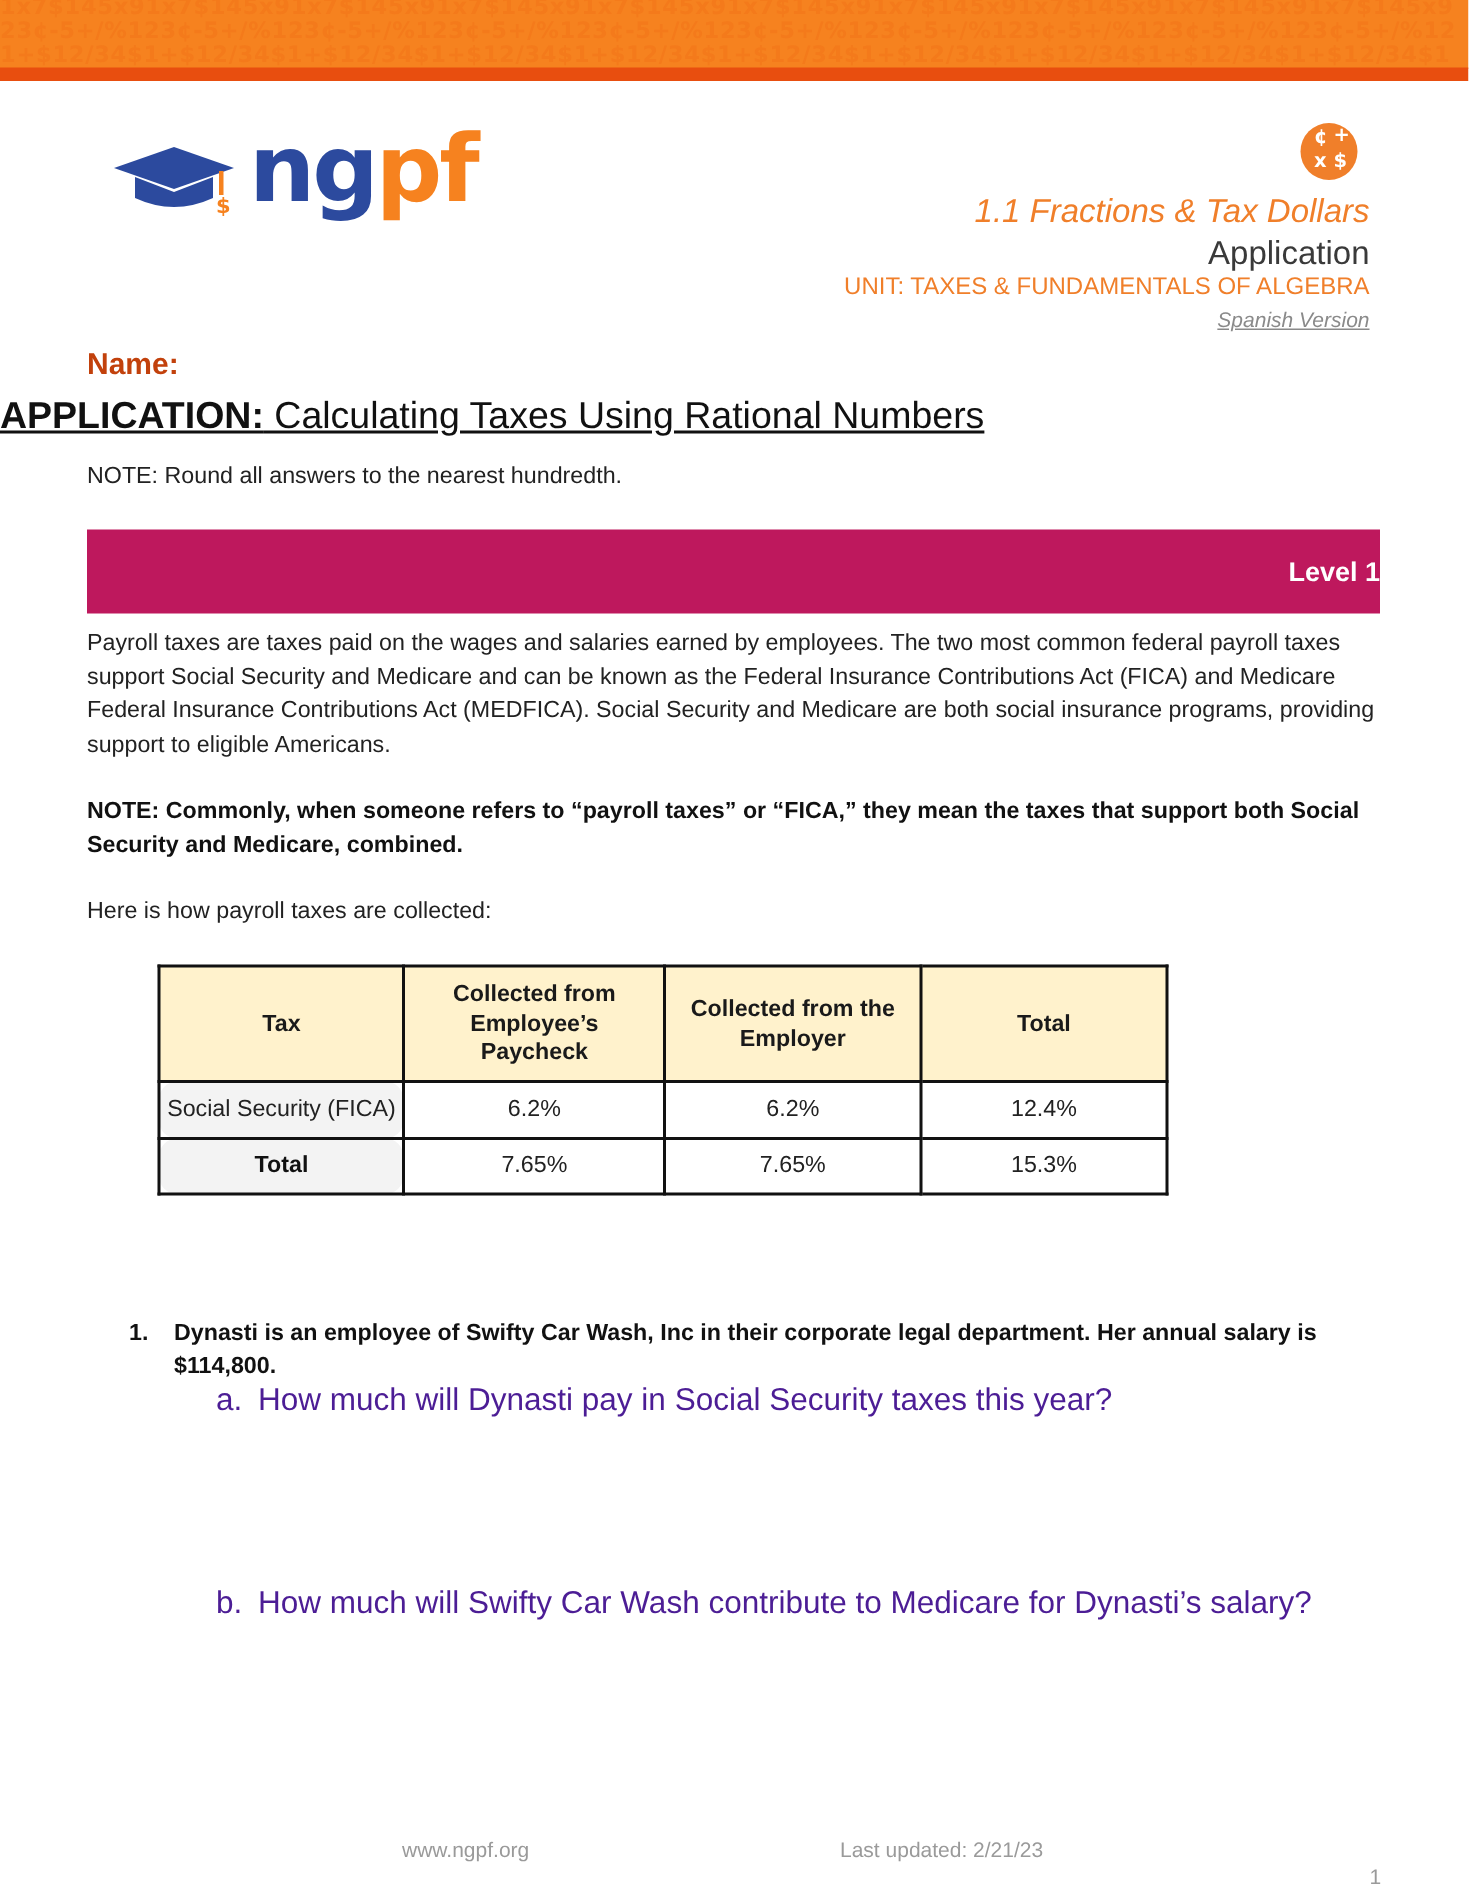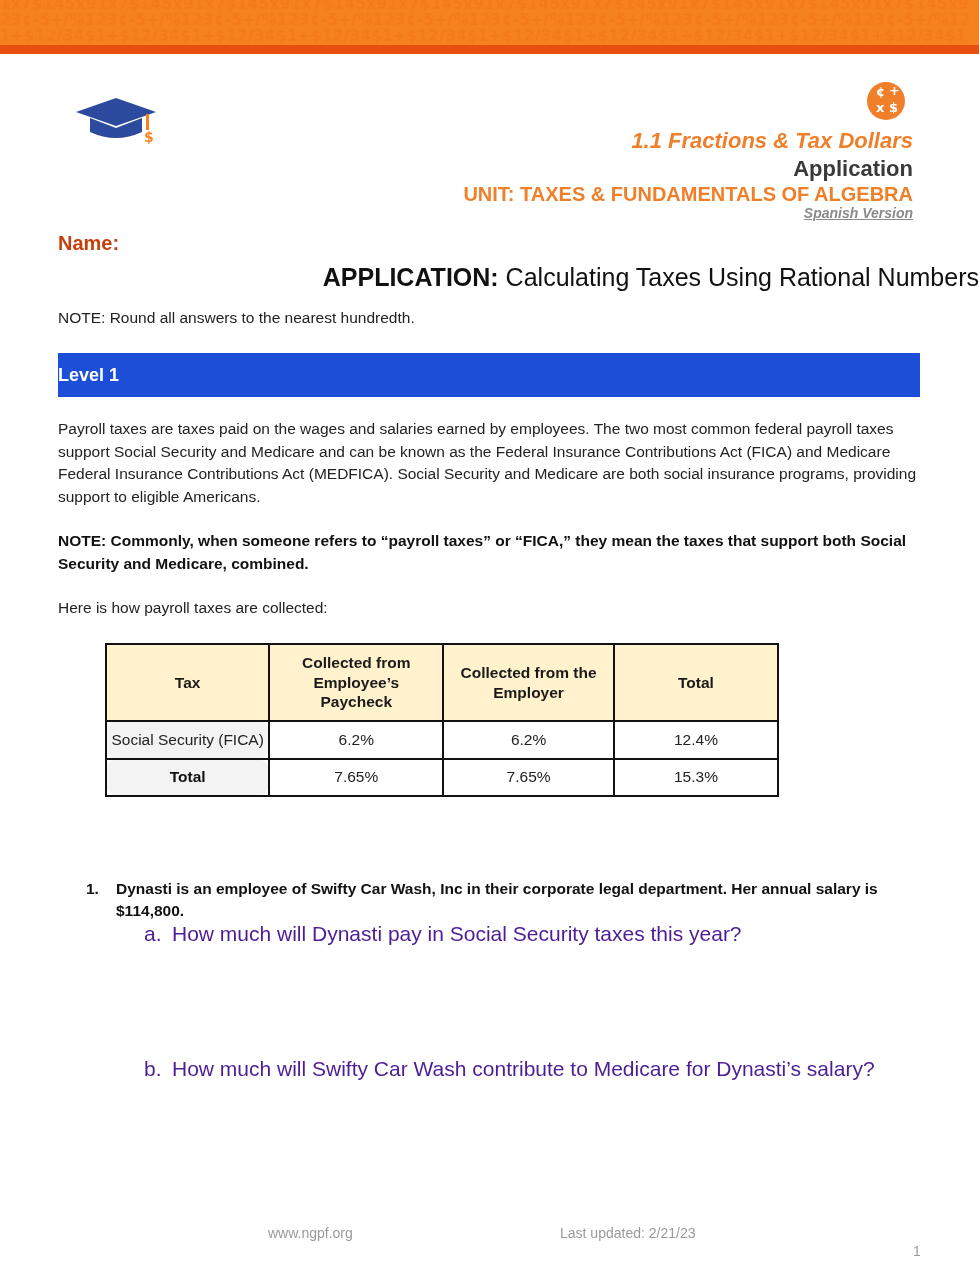--- a/index.html
+++ b/index.html
@@ -16,32 +16,32 @@
   .ngpf-word .ng { color: #2c4a9e; }
   .ngpf-word .pf { color: #f6821f; }
 
   .fa-logo { position: absolute; right: 70px; top: 82px; display: flex; align-items: center; }
   .fa-badge { width: 38px; height: 38px; border-radius: 50%; background: #f07f2a; color: #fff; position: relative; font-family: "DejaVu Sans", sans-serif; font-size: 13px; font-weight: bold; margin-right: 4px; }
   .fa-badge span { position: absolute; line-height: 1; }
   .fa-word { font-family: "DejaVu Sans", sans-serif; font-size: 28px; letter-spacing: -1px; color: #f07f2a; line-height: 1; }
   .fa-word .fin { font-weight: normal; }
   .fa-word .alg { font-weight: bold; }
 
-  .hdr-right { position: absolute; right: 66px; text-align: center; white-space: nowrap; font-weight: bold; }
+  .hdr-right { position: absolute; right: 66px; text-align: center; white-space: nowrap; }
   .lesson-title { top: 128px; font-size: 22px; font-style: italic; color: #f07f2a; }
   .doc-type { top: 156px; font-size: 22px; color: #3a3a3a; }
-  .unit-label { top: 183px; font-size: 20px; color: #f07f2a; margin-left: 44px; }
+  .unit-label { top: 183px; font-size: 16px; color: #f07f2a; margin-left: 44px; }
   .spanish-link { top: 205px; font-size: 14px; font-style: italic; color: #8a8a8a; text-decoration: underline; }
 
   .name-label { position: absolute; left: 58px; top: 232px; font-size: 20px; font-weight: bold; color: #c2410c; }
-  .main-title { position: absolute; left: 0; width: 979px; top: 263px; text-align: right; font-size: 25px; color: #111; }
+  .main-title { position: absolute; left: 0; width: 979px; top: 263px; text-align: left; font-size: 25px; color: #111; text-decoration: underline; }
   .main-title b { font-weight: bold; }
   .round-note { position: absolute; left: 58px; top: 309px; font-size: 15.5px; color: #222; }
 
-  .level-bar { position: absolute; left: 58px; top: 353px; width: 862px; height: 44px; background: #1d4ed8; color: #fff; font-weight: bold; font-size: 18px; display: flex; align-items: center; justify-content: flex-start; }
+  .level-bar { position: absolute; left: 58px; top: 353px; width: 862px; height: 56px; background: #be185d; color: #fff; font-weight: bold; font-size: 18px; display: flex; align-items: center; justify-content: flex-end; }
 
   .para { position: absolute; left: 58px; width: 864px; font-size: 15.5px; line-height: 22.5px; color: #222; }
   .intro { top: 418px; }
   .bold-note { top: 530px; font-weight: bold; color: #111; }
   .lead-in { top: 597px; }
 
   table.tax-table { position: absolute; left: 105px; top: 643px; width: 674px; border-collapse: collapse; font-size: 15.5px; }
   .tax-table th, .tax-table td { border: 2px solid #111; text-align: center; vertical-align: middle; }
   .tax-table th { background: #fff2cc; font-weight: bold; height: 77px; padding: 4px 10px; line-height: 19.5px; }
   .tax-table td { height: 37.5px; color: #222; border-radius: 12px; }
@@ -74,20 +74,23 @@
 <div class="top-band-stripe"></div>
 
 <div class="ngpf-logo">
   <div class="ngpf-cap">
     <svg width="90" height="54" viewBox="0 0 90 54">
       <polygon points="4,20 44,6 84,20 44,34" fill="#2c4a9e"></polygon>
       <path d="M18,26 L18,40 Q44,52 70,40 L70,26 L44,36 Z" fill="#2c4a9e"></path>
       <rect x="74" y="22" width="3" height="16" fill="#f6821f"></rect>
       <text x="72" y="50" font-family="DejaVu Sans, sans-serif" font-size="14" font-weight="bold" fill="#f6821f">$</text>
     </svg>
+  </div>
+  <div class="ngpf-word">
+    <span class="ng">ng</span><span class="pf">pf</span>
   </div>
 </div>
 
 <div class="fa-logo">
   <div class="fa-badge">
     <span style="left:9px; top:3px;">¢</span>
     <span style="left:22px; top:2px;">+</span>
     <span style="left:9px; top:19px;">x</span>
     <span style="left:22px; top:19px;">$</span>
   </div>

